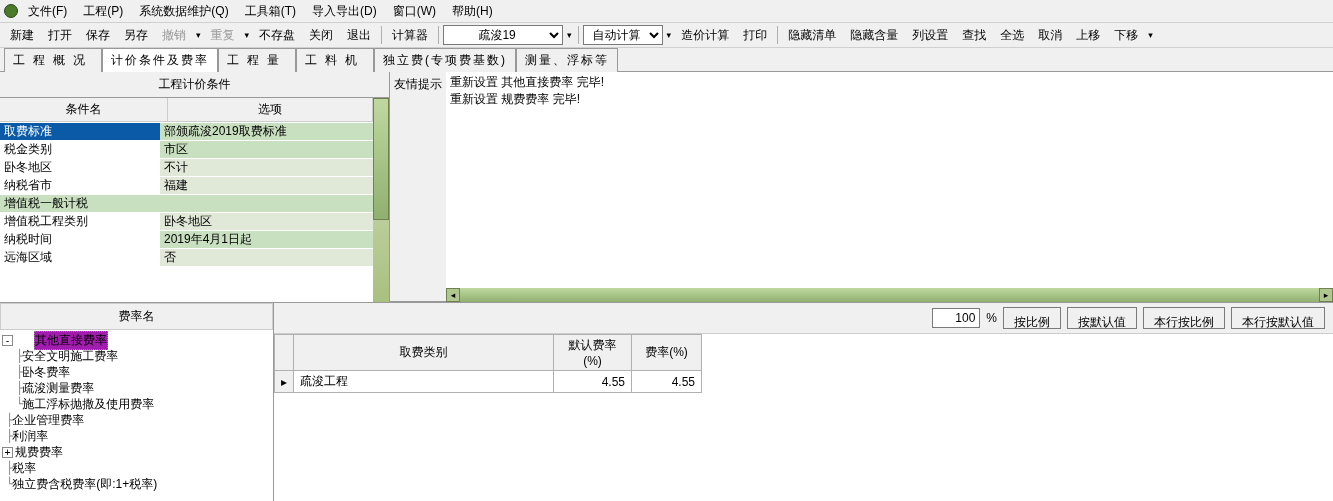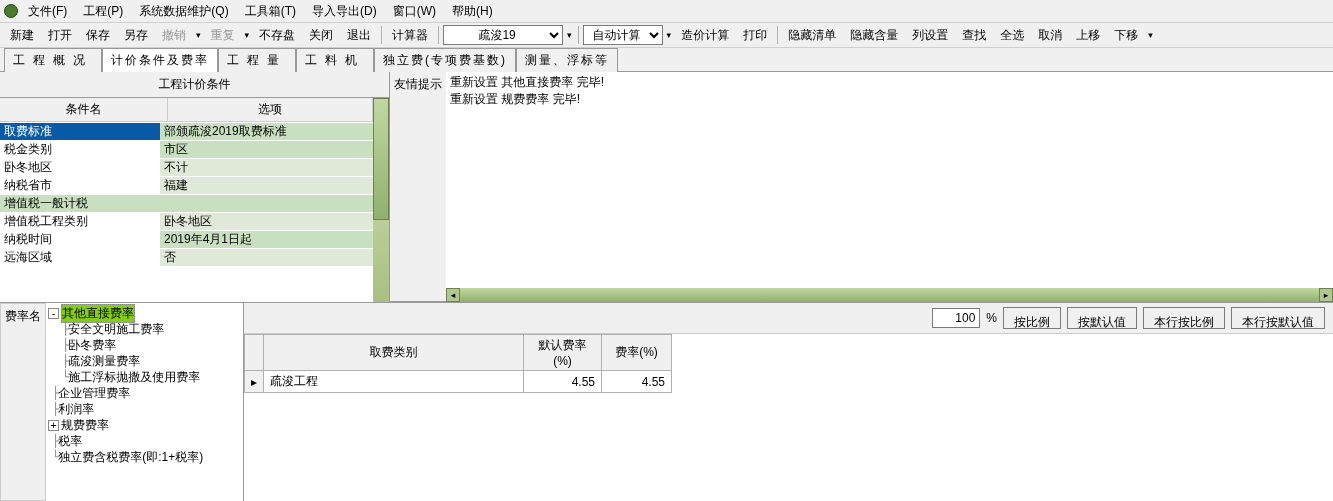--- a/index.html
+++ b/index.html
@@ -42,27 +42,27 @@
 .scrollbar-v { width: 16px; background: linear-gradient(#d8e0c0, #a8c080); position: relative; }
 .scrollbar-v .thumb { position: absolute; top: 0; left: 0; right: 0; height: 60%; background: linear-gradient(#c0d8a0, #90b070); border: 1px solid #708050; }
 
 .right-panel { flex: 1; display: flex; flex-direction: row; }
 .log-area { flex: 1; background: #fff; padding: 2px 4px; font-family: SimSun; white-space: pre; overflow: hidden; position: relative; }
 .log-area .scroll-h { position: absolute; bottom: 0; left: 0; right: 0; height: 14px; background: linear-gradient(#c0d8a0, #90b070); display: flex; }
 .log-area .scroll-h .arr { width: 14px; background: #b0c890; border: 1px solid #708050; font-size: 9px; text-align: center; line-height: 12px; }
 .log-area .scroll-h .track { flex: 1; }
 
 .lower { display: flex; height: 199px; border-top: 1px solid #999; }
-.tree-panel { width: 244px; border-right: 1px solid #999; background: #fff; display: flex; }
+.tree-panel { width: 274px; border-right: 1px solid #999; background: #fff; display: flex; flex-direction: column; }
 .tree-title { text-align: center; padding: 4px; background: #f0f0f0; border: 1px solid #ccc; }
 .tree { flex: 1; padding: 2px; overflow: hidden; }
 .tree-node { display: flex; align-items: center; height: 16px; white-space: nowrap; }
 .tree-node .expander { width: 11px; height: 11px; border: 1px solid #888; text-align: center; line-height: 9px; font-size: 10px; margin-right: 2px; cursor: pointer; font-family: monospace; }
 .tree-node .spacer { display: inline-block; }
-.tree-node.sel .label { background: #84cc16; border: 1px dotted #888; }
+.tree-node.sel .label { background: #a21caf; border: 1px dotted #888; margin-left: 19px; }
 .tree-node .branch { color: #888; font-family: monospace; letter-spacing: -1px; }
 
 .rate-panel { flex: 1; background: #fff; display: flex; flex-direction: column; }
 .rate-toolbar { display: flex; justify-content: flex-end; align-items: center; padding: 4px 8px; gap: 6px; background: #f0f0f0; border-bottom: 1px solid #ccc; }
 .rate-toolbar input[type=text] { width: 48px; text-align: right; border: 1px solid #7a7a7a; height: 20px; padding: 0 4px; }
 .rate-toolbar button { height: 22px; padding: 6px 10px; border: 1px solid #7a7a7a; background: #f0f0f0; cursor: pointer; }
 
 .rate-grid { }
 .rate-grid table { border-collapse: collapse; }
 .rate-grid th, .rate-grid td { border: 1px solid #b0b0b0; padding: 2px 6px; font-weight: normal; }

